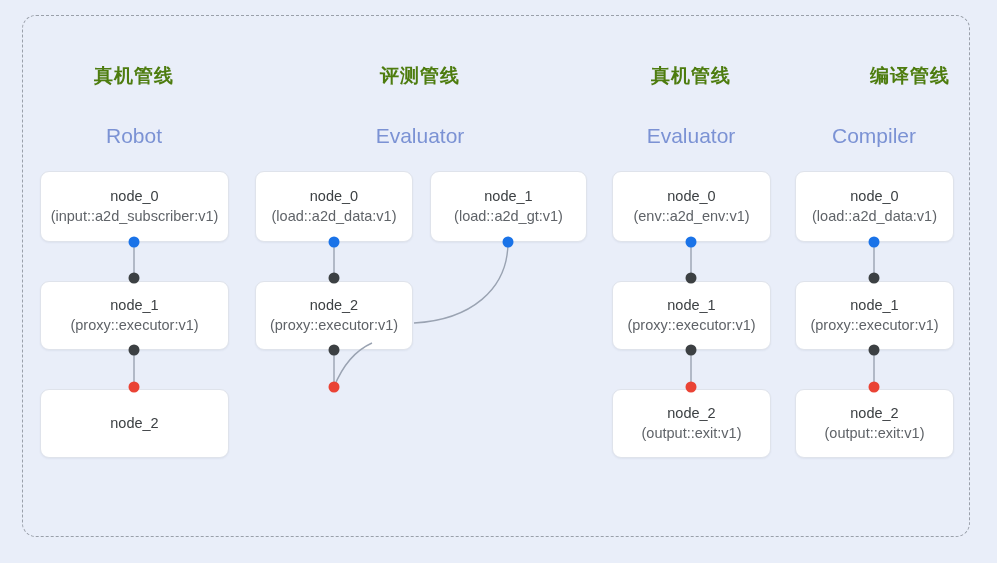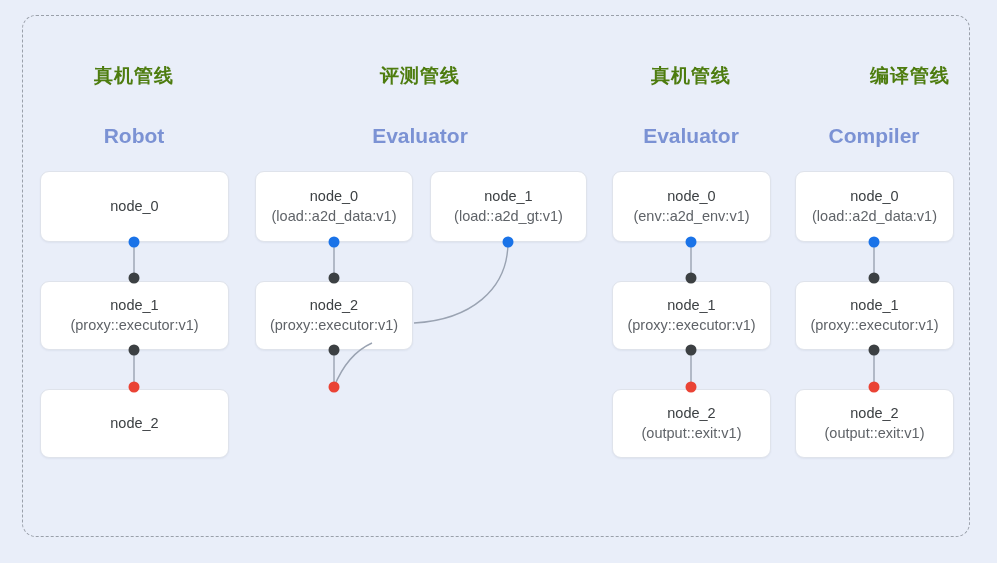--- a/index.html
+++ b/index.html
@@ -29,21 +29,21 @@
     font-weight:700;
     color:#4d7c0f;
     letter-spacing:1px;
     white-space:nowrap;
     transform:translateX(-50%);
   }
   .col-sub{
     position:absolute;
     text-align:center;
     font-size:21px;
-    font-weight:700;
+    font-weight:400;
     color:#7b92d4;
     white-space:nowrap;
     transform:translateX(-50%);
   }
 
   .node{
     position:absolute;
     box-sizing:border-box;
     background:#ffffff;
     border:1px solid #dfe3eb;
@@ -124,20 +124,21 @@
   <div class="col-sub" style="left:420px;top:124px;">Evaluator</div>
 
   <div class="col-title" style="left:691px;top:63px;">真机管线</div>
   <div class="col-sub" style="left:691px;top:124px;">Evaluator</div>
 
   <div class="col-title" style="left:874px;top:63px;margin-left:36px;">编译管线</div>
   <div class="col-sub" style="left:874px;top:124px;">Compiler</div>
 
   <div class="node" style="left:40px;top:171px;width:189px;height:71px;">
     <div class="n-title">node_0</div>
+    <div class="n-sub">(input::a2d_subscriber:v1)</div>
   </div>
   <div class="port blue" style="left:134px;top:242px;"></div>
 
   <div class="node" style="left:40px;top:281px;width:189px;height:69px;">
     <div class="n-title">node_1</div>
     <div class="n-sub">(proxy::executor:v1)</div>
   </div>
   <div class="port dark" style="left:134px;top:278px;"></div>
   <div class="port dark" style="left:134px;top:350px;"></div>
 

